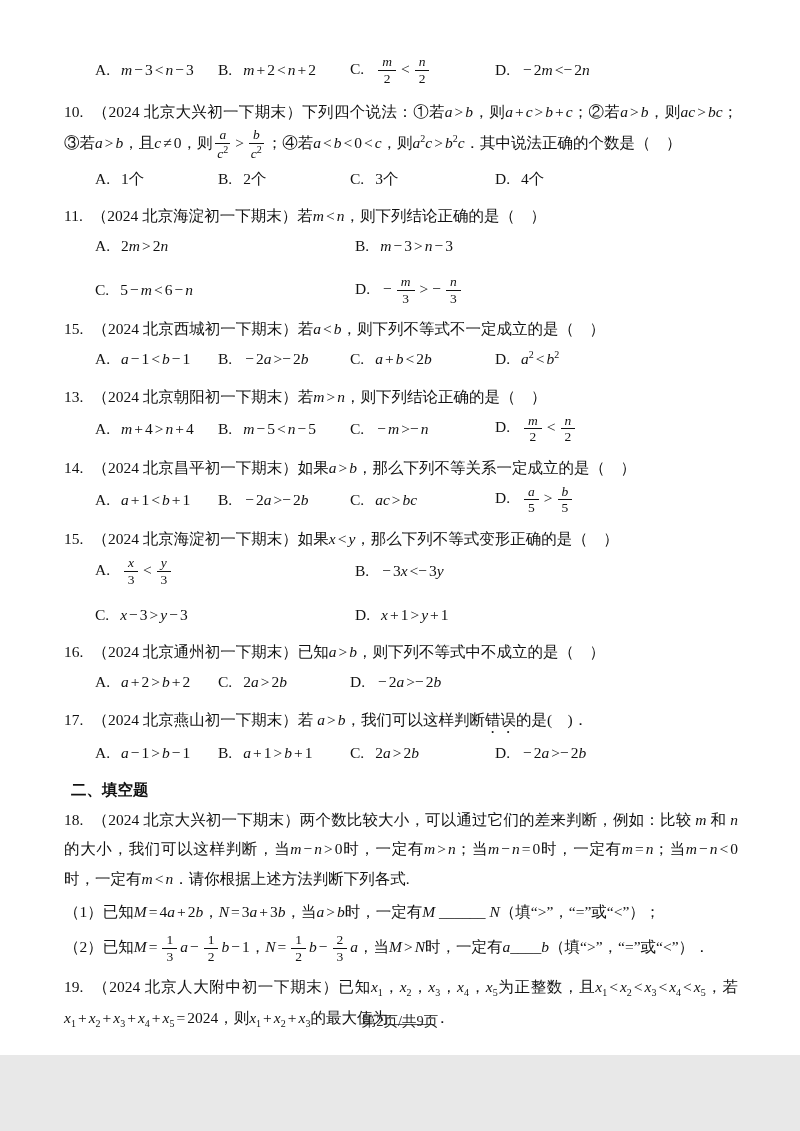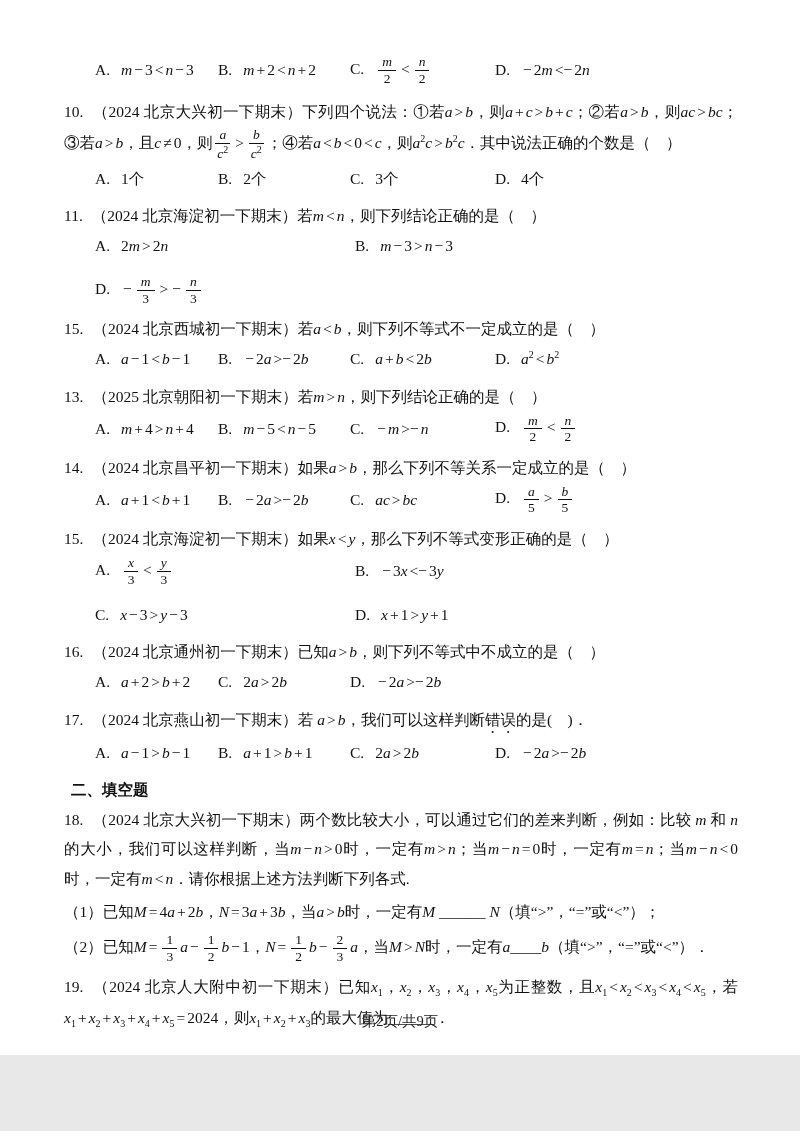--- a/index.html
+++ b/index.html
@@ -96,40 +96,41 @@
           <div class="opt"><span class="olabel">B.</span><span>2个</span></div>
           <div class="opt"><span class="olabel">C.</span><span>3个</span></div>
           <div class="opt"><span class="olabel">D.</span><span>4个</span></div>
         </div>
       </div>
       <div class="question">
         <div class="stem"><span class="qnum">11.</span><span>（2024 北京海淀初一下期末）若</span><span class="math"><span class="var">m</span><span class="op">&lt;</span><span class="var">n</span></span><span>，则下列结论正确的是（　）</span></div>
         <div class="options col2">
           <div class="opt"><span class="olabel">A.</span><span class="math"><span>2</span><span class="var">m</span><span class="op">&gt;</span><span>2</span><span class="var">n</span></span></div>
           <div class="opt"><span class="olabel">B.</span><span class="math"><span class="var">m</span><span class="op">−</span><span>3</span><span class="op">&gt;</span><span class="var">n</span><span class="op">−</span><span>3</span></span></div>
+          <div class="opt"><span class="olabel">C.</span><span class="math"><span>5</span><span class="op">−</span><span class="var">m</span><span class="op">&lt;</span><span>6</span><span class="op">−</span><span class="var">n</span></span></div>
           <div class="opt"><span class="olabel">D.</span><span class="math"><span class="op">−</span></span><span class="frac">
               <span class="fn"><span class="math"><span class="var">m</span></span></span>
               <span class="fd"><span class="math"><span>3</span></span></span>
             </span><span class="math"><span class="op">&gt;</span></span><span class="math"><span class="op">−</span></span><span class="frac">
               <span class="fn"><span class="math"><span class="var">n</span></span></span>
               <span class="fd"><span class="math"><span>3</span></span></span>
             </span></div>
         </div>
       </div>
       <div class="question">
         <div class="stem"><span class="qnum">15.</span><span>（2024 北京西城初一下期末）若</span><span class="math"><span class="var">a</span><span class="op">&lt;</span><span class="var">b</span></span><span>，则下列不等式不一定成立的是（　）</span></div>
         <div class="options row4">
           <div class="opt"><span class="olabel">A.</span><span class="math"><span class="var">a</span><span class="op">−</span><span>1</span><span class="op">&lt;</span><span class="var">b</span><span class="op">−</span><span>1</span></span></div>
           <div class="opt"><span class="olabel">B.</span><span class="math"><span class="op">−</span><span>2</span><span class="var">a</span><span class="op">&gt;−</span><span>2</span><span class="var">b</span></span></div>
           <div class="opt"><span class="olabel">C.</span><span class="math"><span class="var">a</span><span class="op">+</span><span class="var">b</span><span class="op">&lt;</span><span>2</span><span class="var">b</span></span></div>
           <div class="opt"><span class="olabel">D.</span><span class="math"><span class="var">a</span><sup>2</sup><span class="op">&lt;</span><span class="var">b</span><sup>2</sup></span></div>
         </div>
       </div>
       <div class="question">
-        <div class="stem"><span class="qnum">13.</span><span>（2025 北京朝阳初一下期末）若</span><span class="math"><span class="var">m</span><span class="op">&gt;</span><span class="var">n</span></span><span>，则下列结论正确的是（　）</span></div>
+        <div class="stem"><span class="qnum">13.</span><span>（2024 北京朝阳初一下期末）若</span><span class="math"><span class="var">m</span><span class="op">&gt;</span><span class="var">n</span></span><span>，则下列结论正确的是（　）</span></div>
         <div class="options row4">
           <div class="opt"><span class="olabel">A.</span><span class="math"><span class="var">m</span><span class="op">+</span><span>4</span><span class="op">&gt;</span><span class="var">n</span><span class="op">+</span><span>4</span></span></div>
           <div class="opt"><span class="olabel">B.</span><span class="math"><span class="var">m</span><span class="op">−</span><span>5</span><span class="op">&lt;</span><span class="var">n</span><span class="op">−</span><span>5</span></span></div>
           <div class="opt"><span class="olabel">C.</span><span class="math"><span class="op">−</span><span class="var">m</span><span class="op">&gt;−</span><span class="var">n</span></span></div>
           <div class="opt"><span class="olabel">D.</span><span class="frac">
               <span class="fn"><span class="math"><span class="var">m</span></span></span>
               <span class="fd"><span class="math"><span>2</span></span></span>
             </span><span class="math"><span class="op">&lt;</span></span><span class="frac">
               <span class="fn"><span class="math"><span class="var">n</span></span></span>
               <span class="fd"><span class="math"><span>2</span></span></span>

